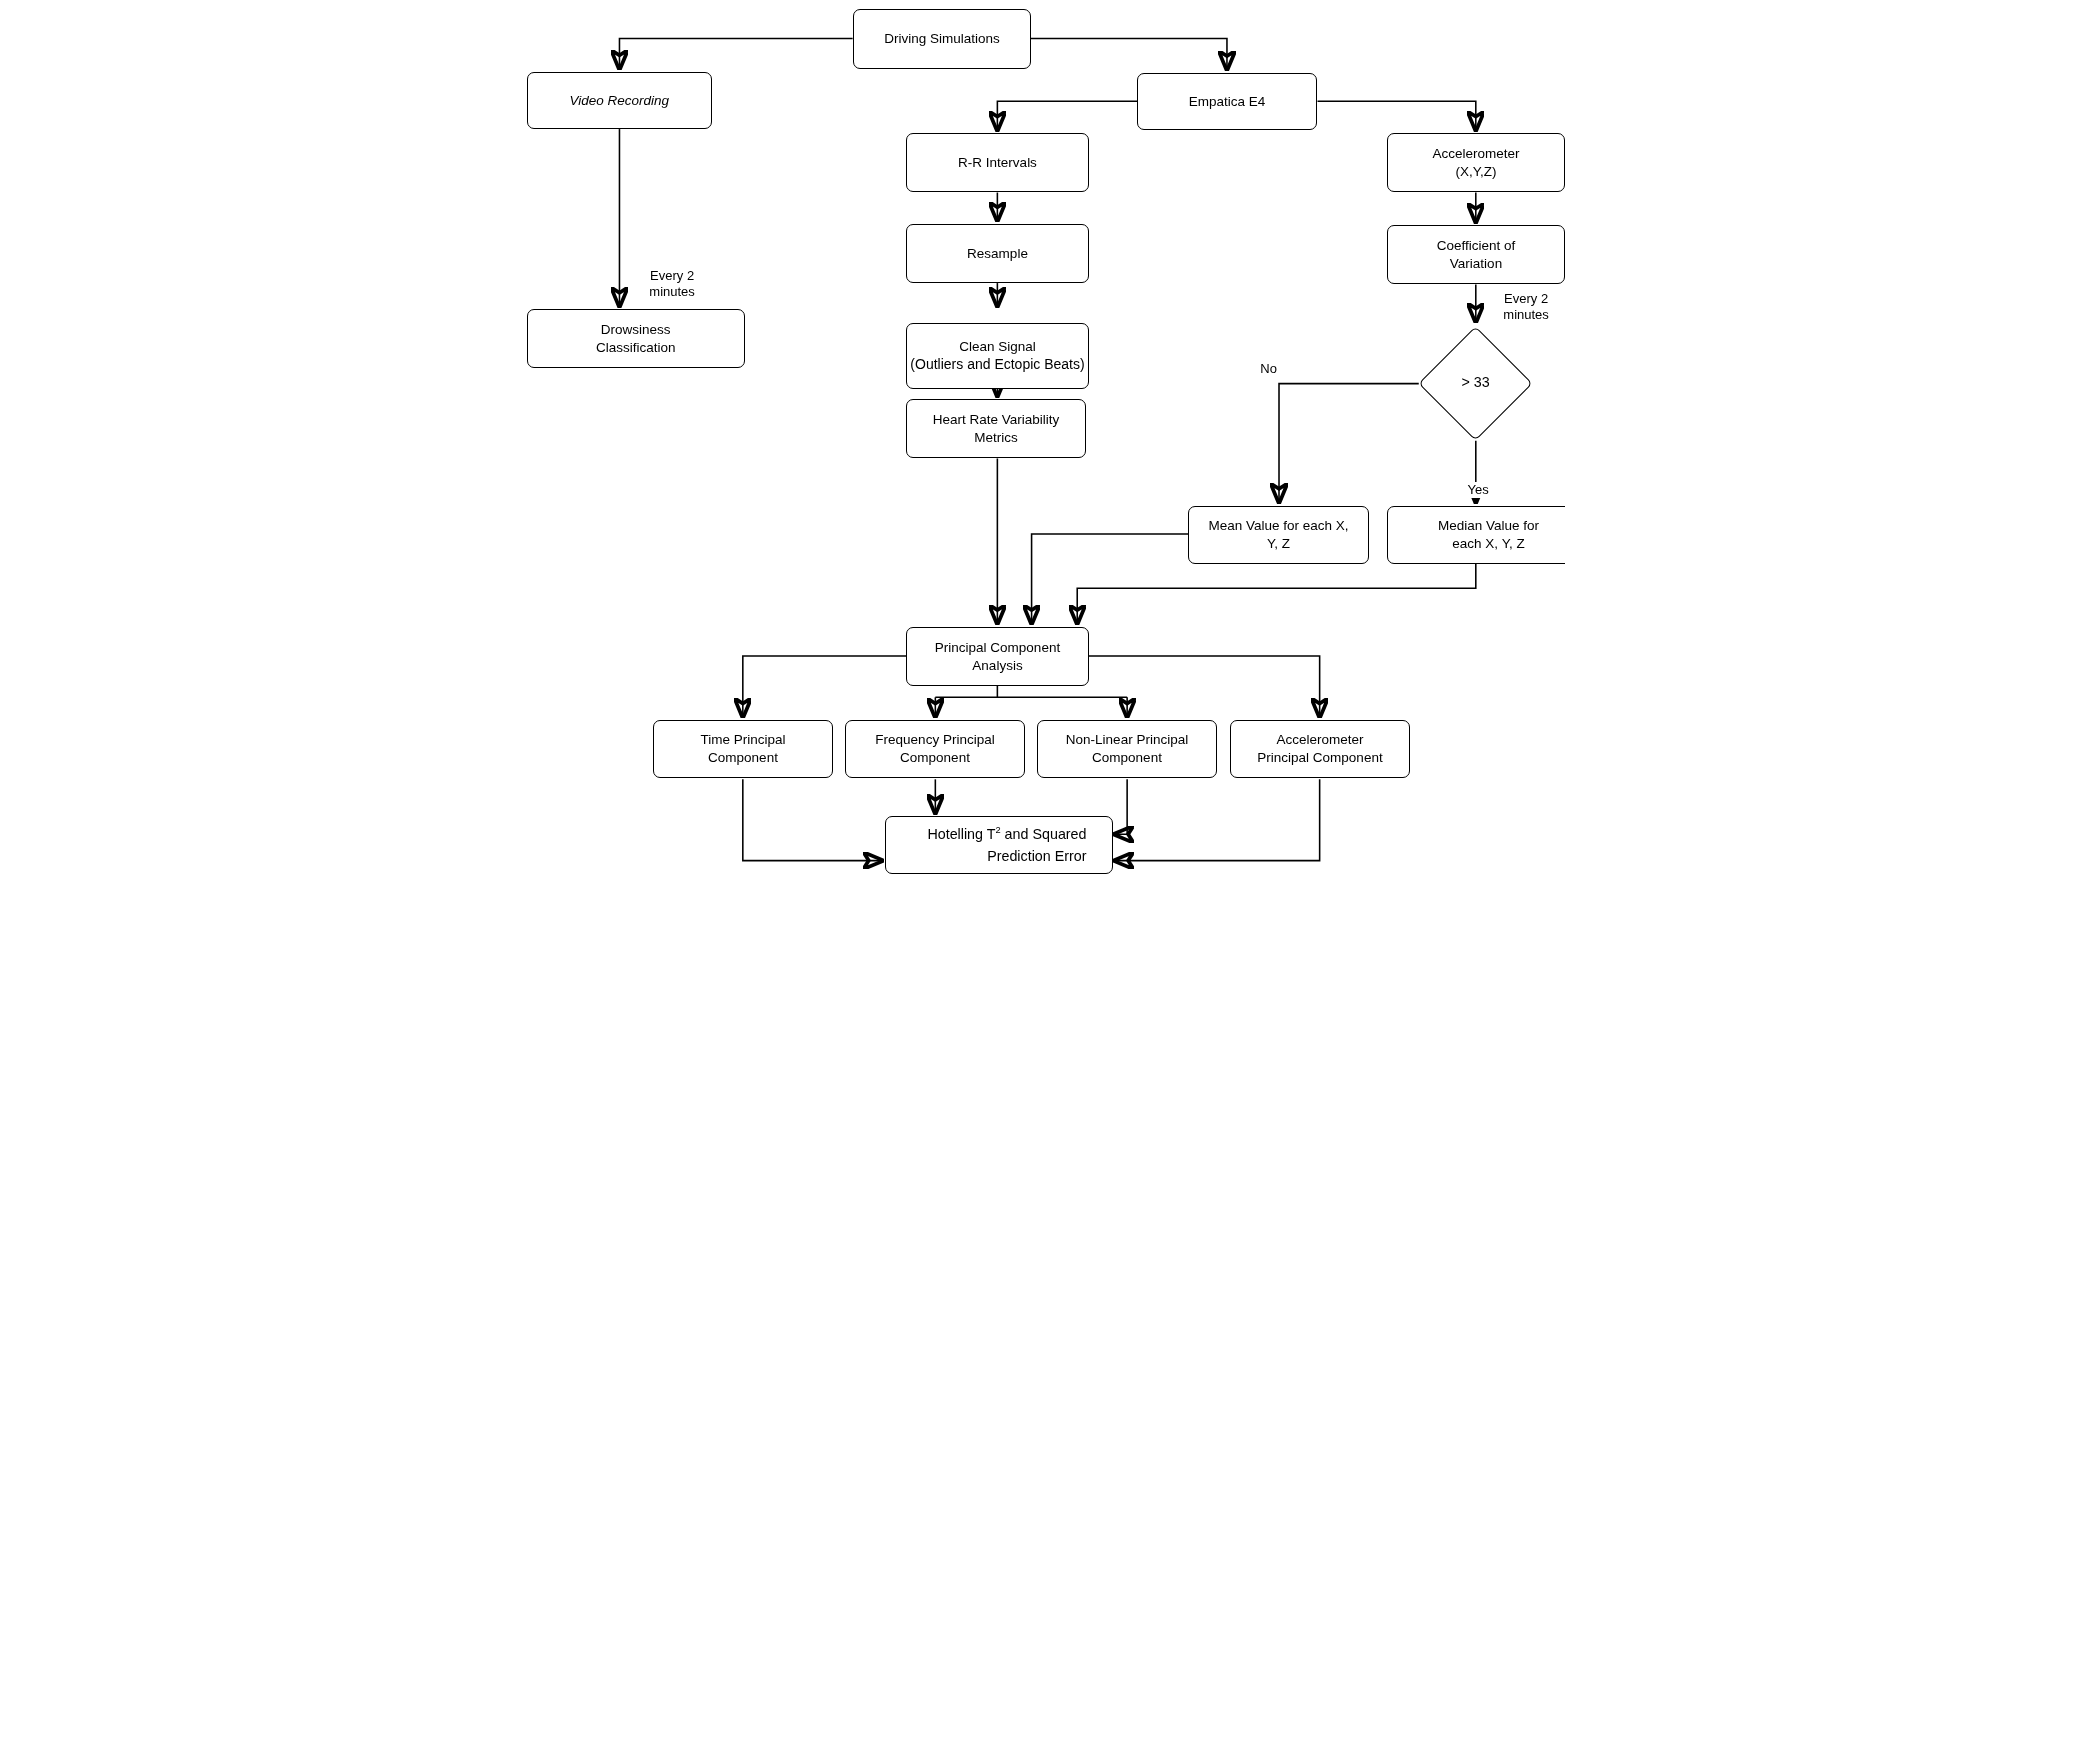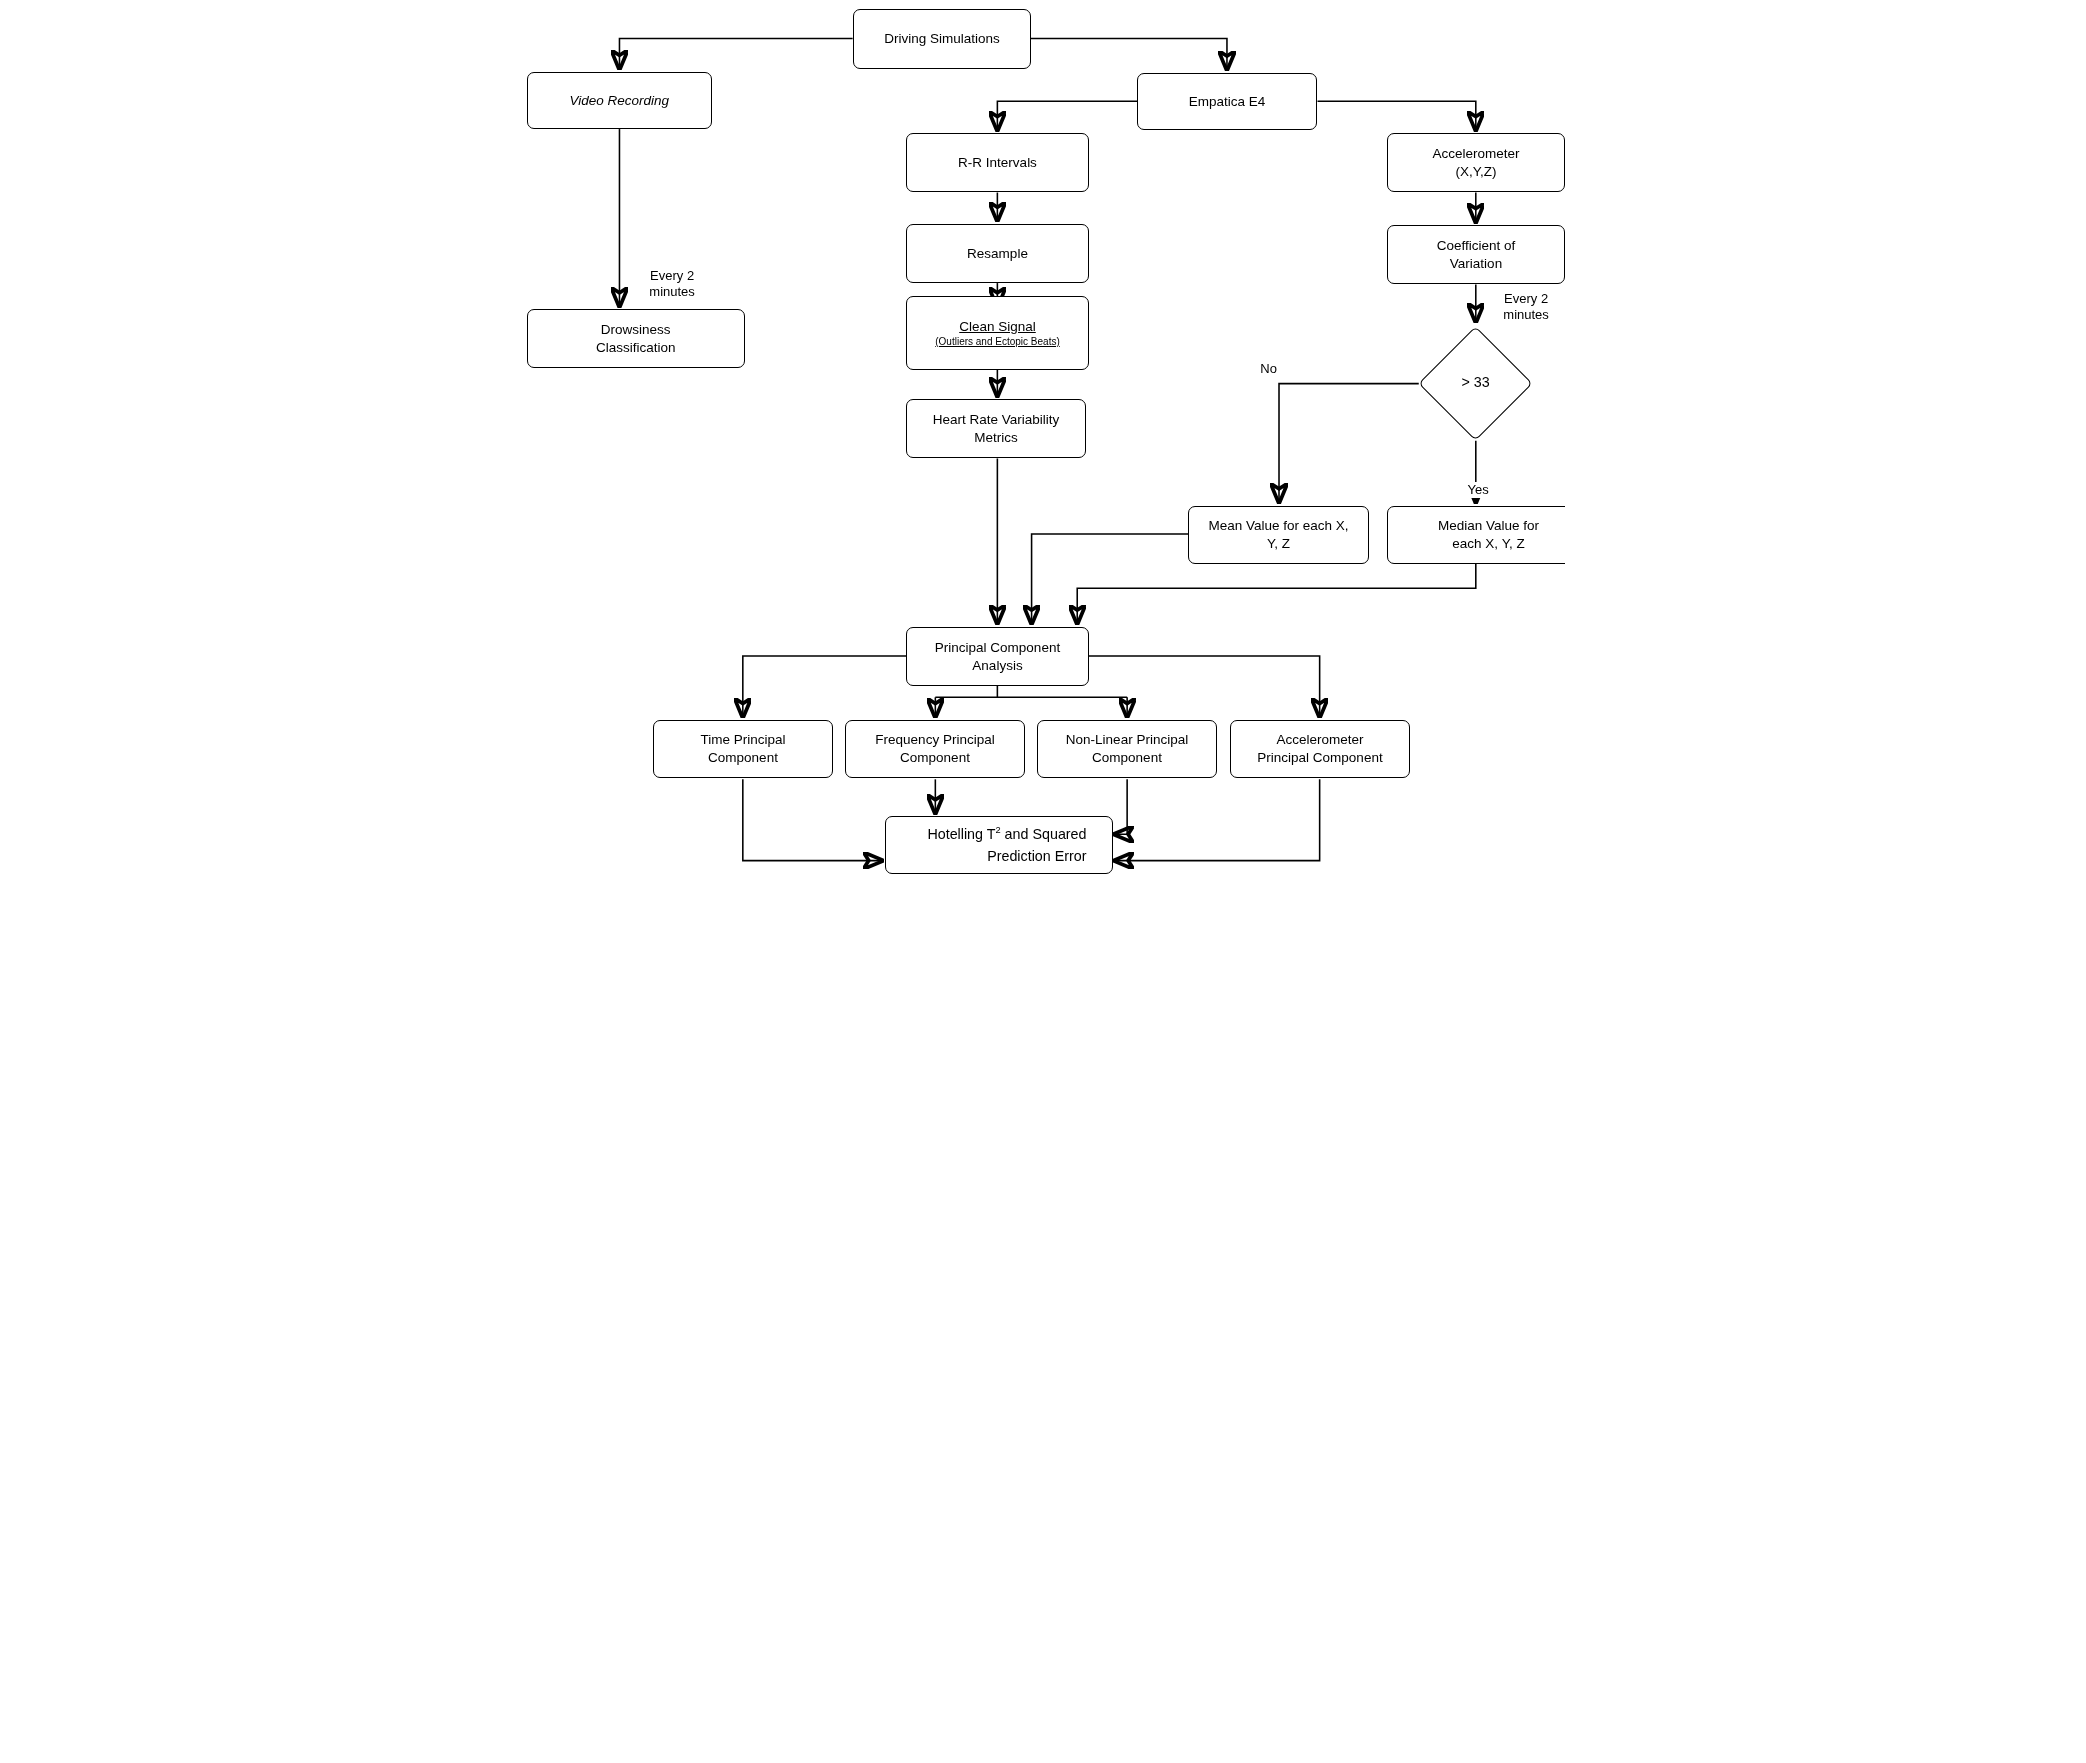--- a/index.html
+++ b/index.html
@@ -11,21 +11,21 @@
   }
   svg.wires { position:absolute; left:0; top:0; width:1044px; height:882px; z-index:1; }
   svg.wires path { fill:none; stroke:#000; stroke-width:2.2px; }
   .node {
     position:absolute; z-index:2; box-sizing:border-box;
     background:#fff; border:1.8px solid #000; border-radius:7px;
     display:flex; align-items:center; justify-content:center;
     text-align:center; font-size:13.5px; line-height:1.3;
   }
   .node .inner { display:inline-block; }
-  .node .sub { display:block; font-size:10px; line-height:1.25; margin-top:0.7px; }
+  .node .sub { display:block; font-size:14px; line-height:1.25; margin-top:0.7px; }
   .diamond-shape {
     position:absolute; z-index:2; width:81px; height:81px; box-sizing:border-box;
     background:#fff; border:1.8px solid #000; border-radius:5.7px;
     transform:rotate(45deg);
   }
   .diamond-label {
     position:absolute; z-index:3; text-align:center; font-size:14.3px;
   }
   .elabel {
     position:absolute; z-index:3; text-align:center; font-size:13px;
@@ -100,21 +100,21 @@
     <span class="inner">Resample</span>
   </div>
 
   <div class="node" style="left:866px; top:225px; width:178px; height:59px;">
     <span class="inner">
       <span style="display:block;">Coefficient of</span>
       <span style="display:block;">Variation</span>
     </span>
   </div>
 
-  <div class="node" style="left:385px; top:296px; width:183px; height:74px;text-decoration:underline;">
+  <div class="node" style="left:385px; top:323px; width:183px; height:66px;">
     <span class="inner">
       <span style="display:block;">Clean Signal</span>
       <span class="sub">(Outliers and Ectopic Beats)</span>
     </span>
   </div>
 
   <div class="node" style="left:5.7px; top:309px; width:218px; height:59px;">
     <span class="inner" style="max-width:114px;">Drowsiness Classification</span>
   </div>
 

